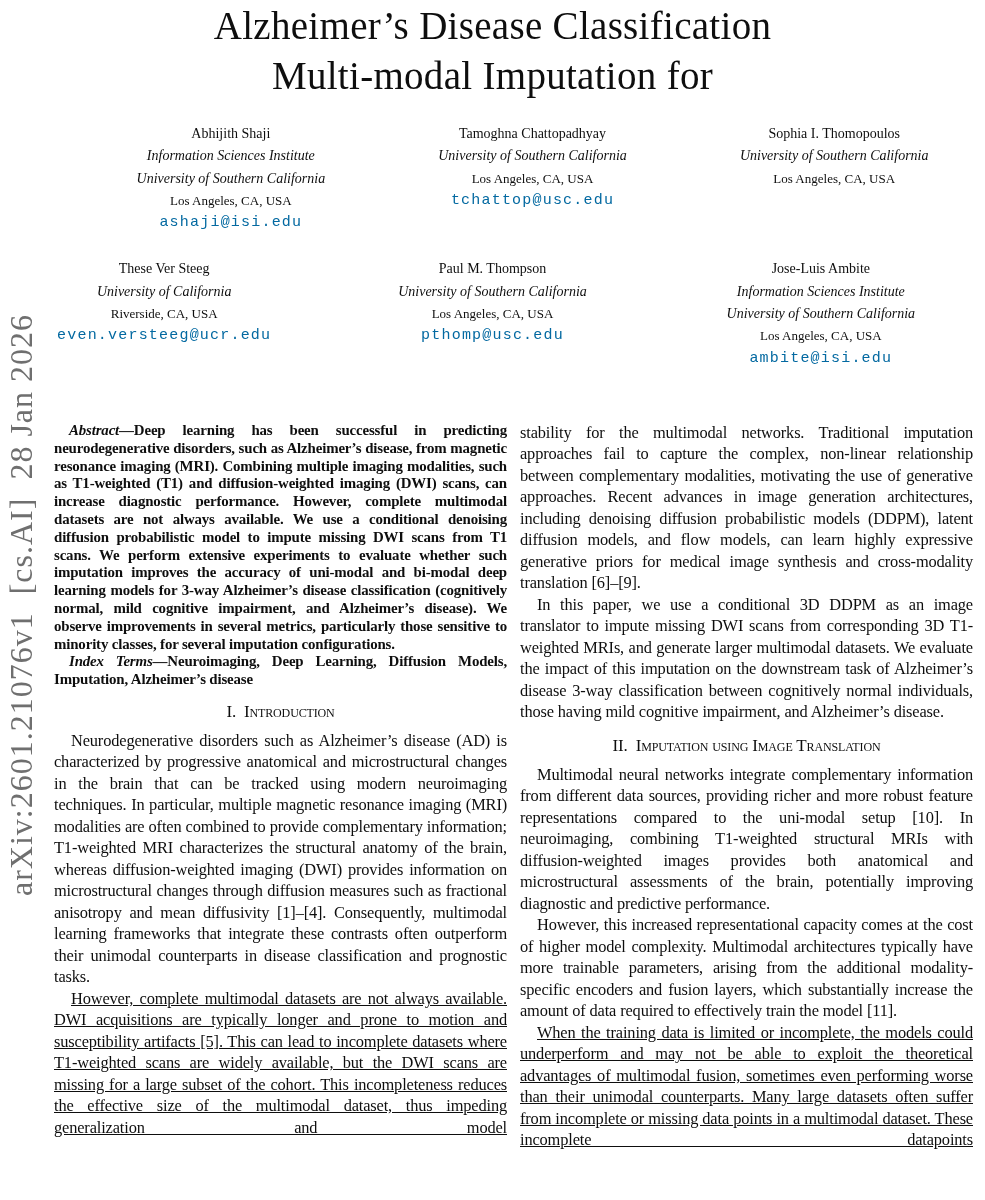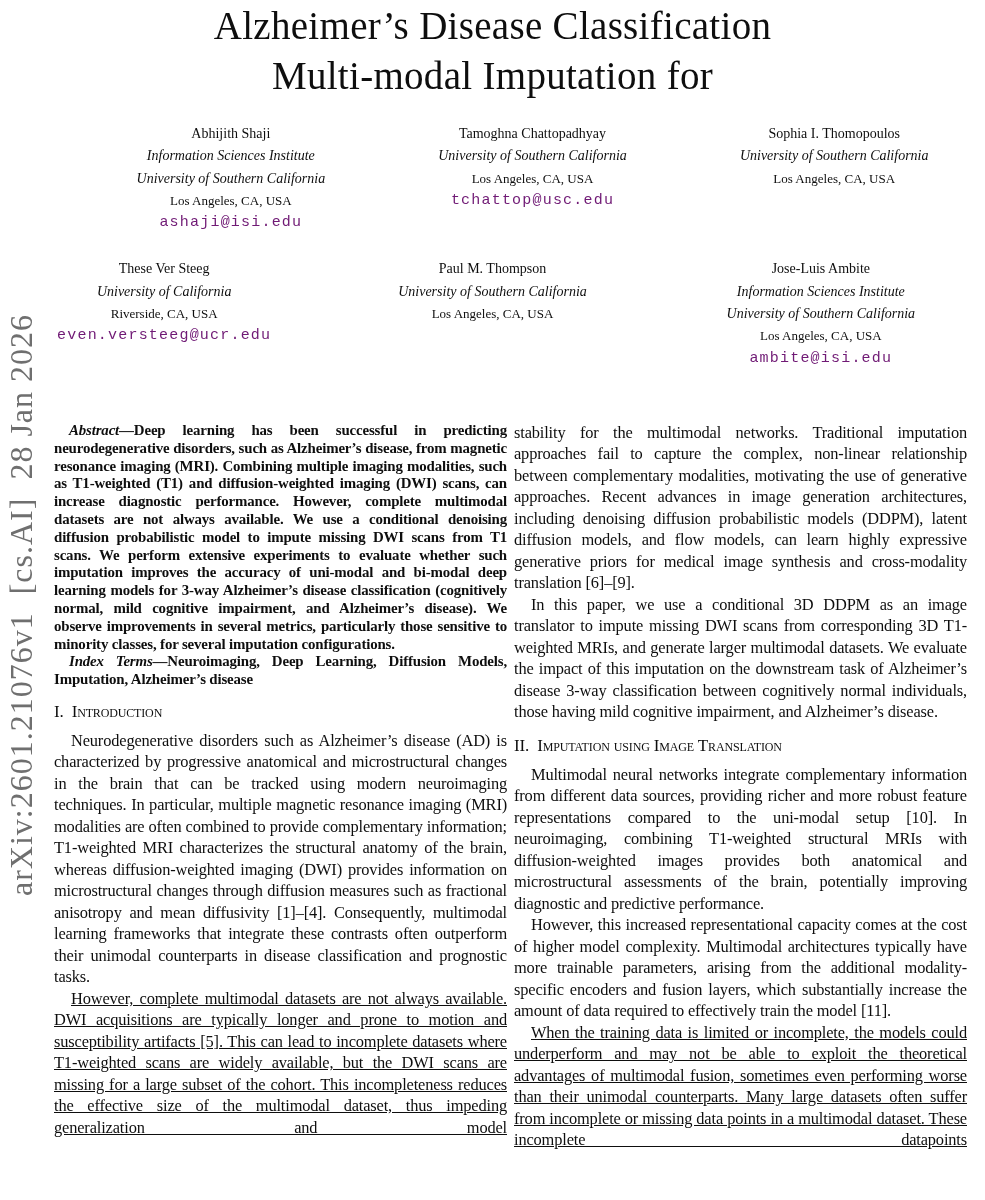--- a/index.html
+++ b/index.html
@@ -34,40 +34,40 @@
   
   .authors-row { display:flex; }
   .authors-row.row1 { margin-top:22px; padding-left:80px; }
   .authors-row.row2 { margin-top:24px; }
   .author-block { flex:1; text-align:center; line-height:22.3px; }
   .author-name  { font-size:14px; }
   .author-affil { font-size:14px; font-style:italic; }
   .author-city  { font-size:13px; }
   .author-email {
     font-family:"Liberation Mono", monospace;
-    font-size:15px; letter-spacing:1.2px; color:#701a75;
+    font-size:15px; letter-spacing:1.2px; color:#0369a1;
   }
   
-  .body-cols { display:flex; gap:7px; margin:52px 0 0 54px; }
+  .body-cols { display:flex; gap:13px; margin:52px 0 0 54px; }
   .col {
     width:453px;
     text-align:justify;
     font-size:16.4px;
     line-height:21.5px;
     letter-spacing:-0.15px;
   }
   .abstract, .index-terms {
     font-weight:bold;
     font-size:14.9px;
     line-height:17.8px;
     text-indent:15px;
   }
   .abstract .label, .index-terms .label { font-style:italic; }
   .sec-heading {
-    text-align:left;
+    text-align:center;
     font-weight:normal;
     font-variant:small-caps;
     font-size:17px;
     line-height:21px;
     margin:12px 0 8px 0;
     text-indent:0;
   }
   .sec-heading .sec-num { margin-right:8px; font-variant:normal; }
   .para { text-indent:17px; }
   .para.noindent { text-indent:0; }
@@ -110,20 +110,21 @@
     <div class="author-block">
       <div class="author-name">These Ver Steeg</div>
       <div class="author-affil">University of California</div>
       <div class="author-city">Riverside, CA, USA</div>
       <div class="author-email">even.versteeg@ucr.edu</div>
     </div>
     <div class="author-block">
       <div class="author-name">Paul M. Thompson</div>
       <div class="author-affil">University of Southern California</div>
       <div class="author-city">Los Angeles, CA, USA</div>
+      <div class="author-email">pthomp@usc.edu</div>
     </div>
     <div class="author-block">
       <div class="author-name">Jose-Luis Ambite</div>
       <div class="author-affil">Information Sciences Institute</div>
       <div class="author-affil">University of Southern California</div>
       <div class="author-city">Los Angeles, CA, USA</div>
       <div class="author-email">ambite@isi.edu</div>
     </div>
   </div>
 

